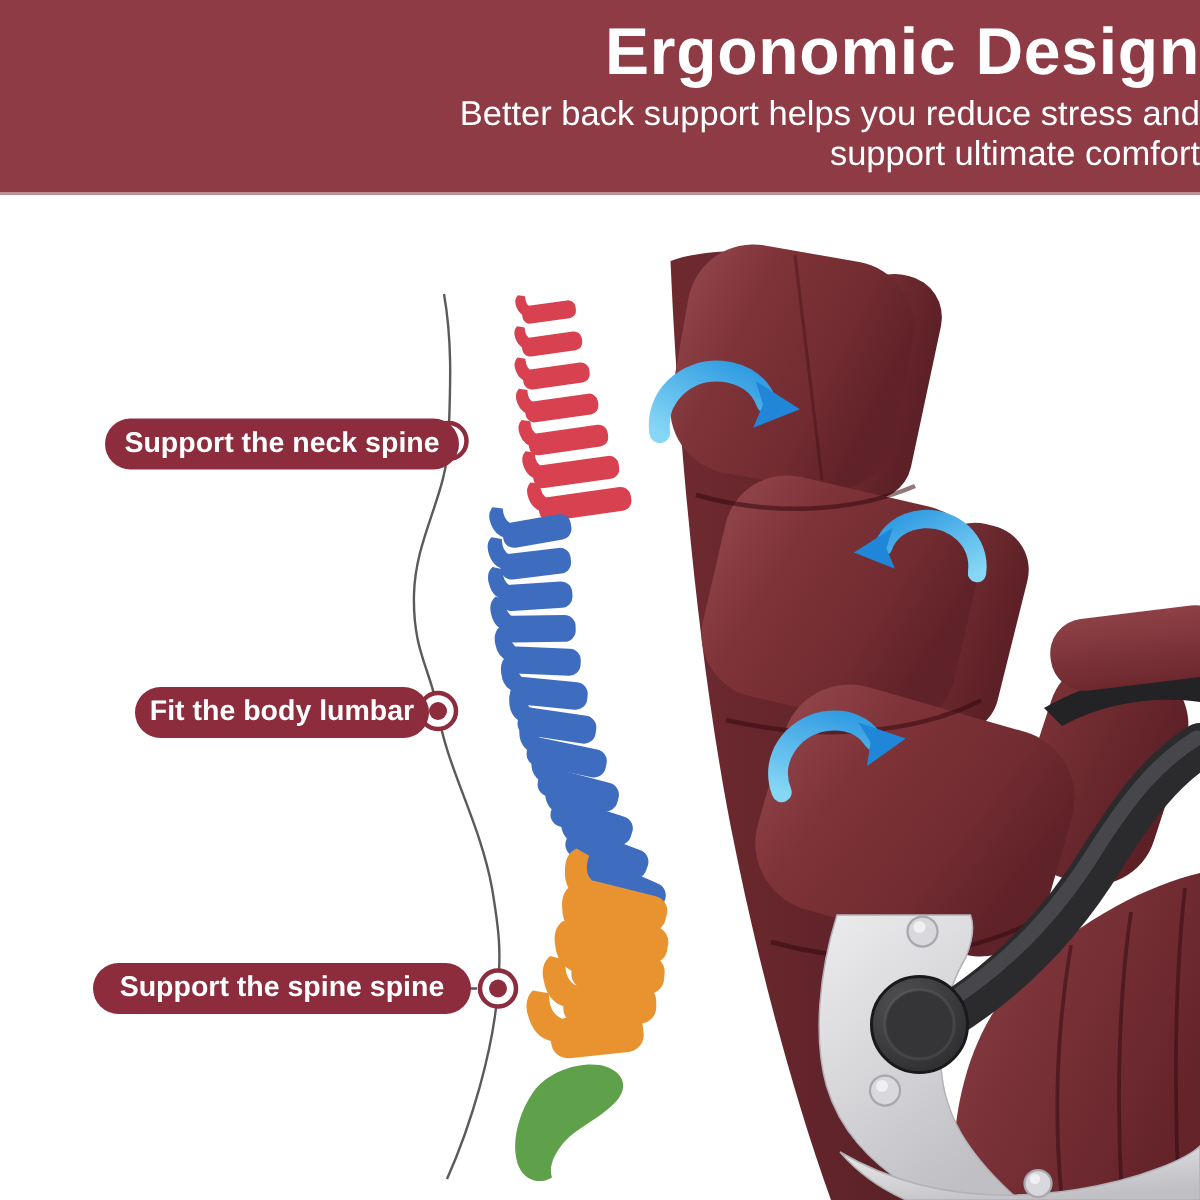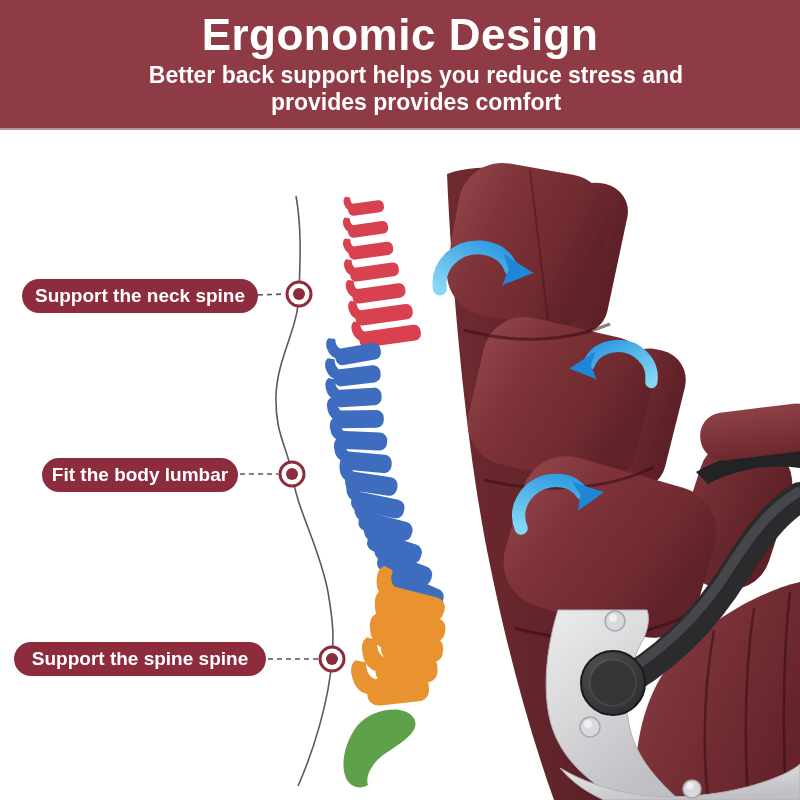--- a/index.html
+++ b/index.html
@@ -4,43 +4,43 @@
 <style>
   html,body{margin:0;padding:0;}
   body{
     width:800px;height:800px;position:relative;overflow:hidden;
     background:#ffffff;font-family:"Liberation Sans",sans-serif;
   }
   .banner{
     position:absolute;left:0;top:0;width:800px;height:128px;
     background:var(--banner-bg,#8e3b46);
     border-bottom:2px solid #bb8f96;
-    text-align:center;color:#fff;z-index:3;
+    text-align:right;color:#fff;z-index:3;
   }
   .banner h1{
     margin:10px 0 2px 0;font-size:44px;font-weight:bold;letter-spacing:.5px;
   }
-  .banner .sub{font-size:23px;line-height:27px;font-weight:bold;padding-left:32px;}
+  .banner .sub{font-size:23px;line-height:27px;font-weight:normal;padding-left:32px;}
   .scene{position:absolute;left:0;top:0;width:800px;height:800px;z-index:1;}
   .pill{
     position:absolute;z-index:4;height:34px;line-height:34px;
     background:var(--pill-bg,#8c2c3c);color:#fff;border-radius:17px;
-    text-align:center;font-size:19px;font-weight:bold;white-space:nowrap;
+    text-align:center;font-size:19px;font-weight:bold;white-space:nowrap;margin-left:48px;
   }
   .pill-1{left:22px;top:279px;width:236px;}
   .pill-2{left:42px;top:458px;width:196px;}
   .pill-3{left:14px;top:642px;width:252px;}
 </style>
 </head>
 <body>
 
 <header class="banner">
   <h1>Ergonomic Design</h1>
   <div class="sub">Better back support helps you reduce stress and</div>
-  <div class="sub">provides provides comfort</div>
+  <div class="sub">support ultimate comfort</div>
 </header>
 
 <div class="pill pill-1">Support the neck spine</div>
 <div class="pill pill-2">Fit the body lumbar</div>
 <div class="pill pill-3">Support the spine spine</div>
 
 <svg class="scene" viewBox="0 0 800 800" xmlns="http://www.w3.org/2000/svg">
   <defs>
     <linearGradient id="gChair" x1="0" y1="0" x2="1" y2="0.3">
       <stop offset="0" stop-color="#93474c"></stop>

